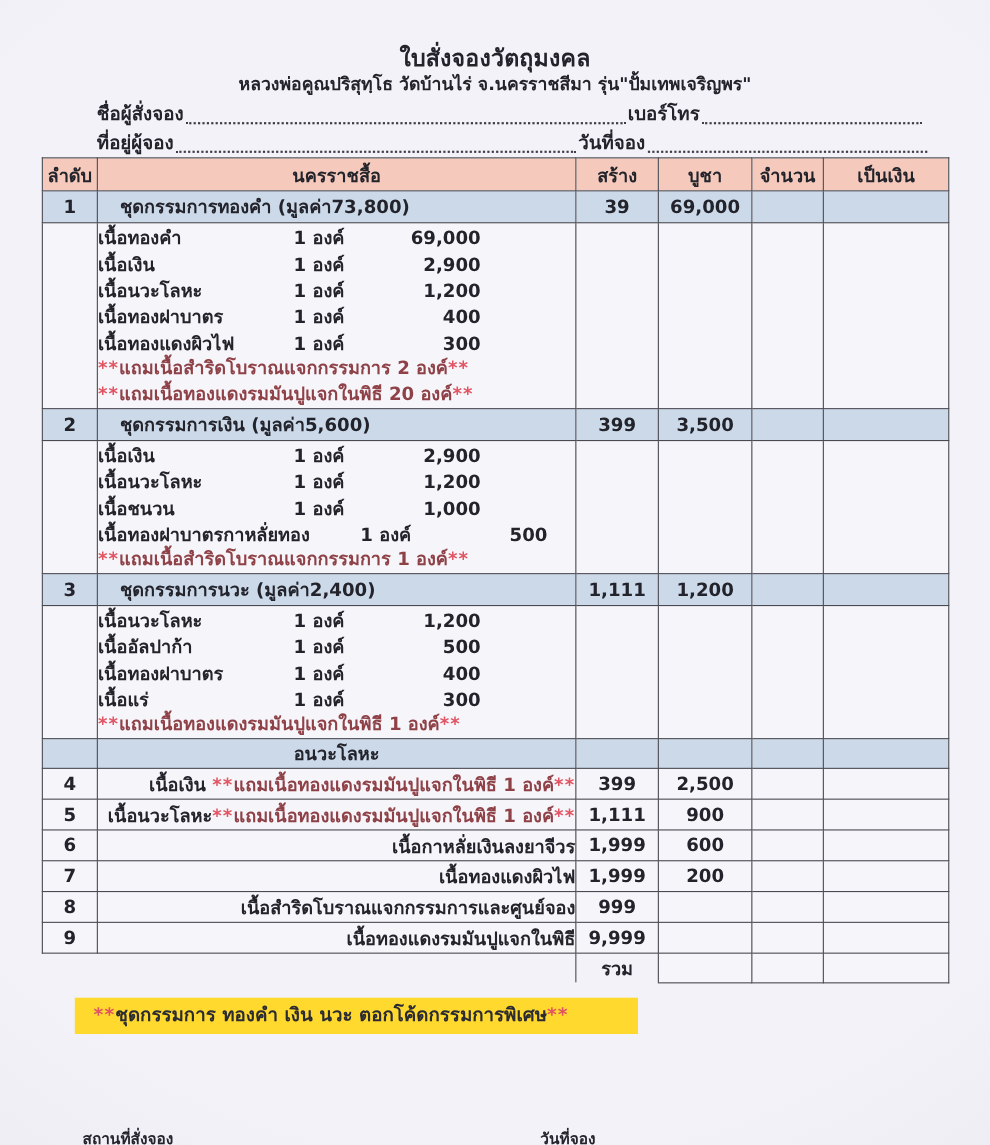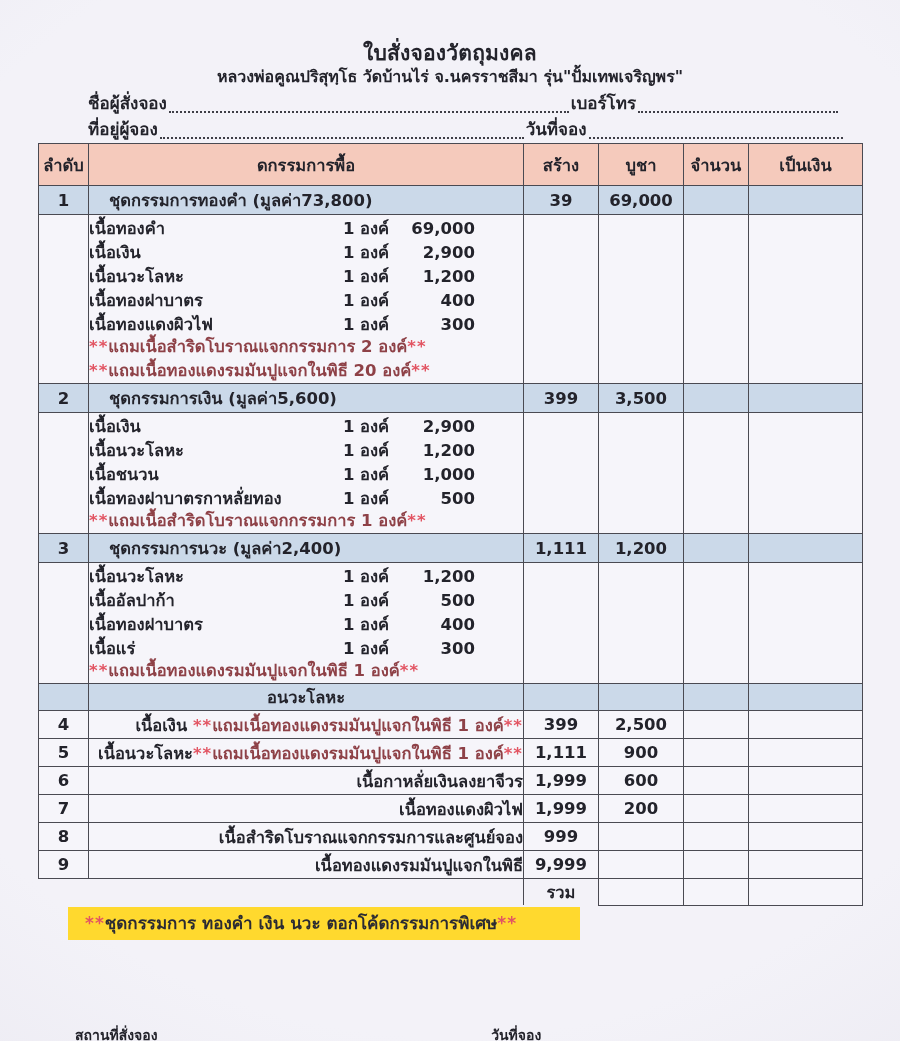--- a/index.html
+++ b/index.html
@@ -32,29 +32,29 @@
   .fl2 .d1 { flex-grow:1.43; } .fl2 .d2 { flex-grow:1.0; }
   .bottom-line { left:75px; right:55px; top:1022px; font-size:14px; }
   .bl .d1 { flex-grow:1.1; } .bl .d2 { flex-grow:1.0; }
 
   table.order {
     position:absolute; left:38px; top:143px; width:824px;
     border-collapse:collapse; table-layout:fixed;
     font-size:16.5px; font-weight:600;
   }
   table.order td, table.order th { border:1.5px solid #4a4a52; padding:0; overflow:hidden; }
-  thead th { background:#f5cabc; font-weight:600; font-size:16.5px; height:42px; text-align:center; }
+  thead th { background:#f5cabc; font-weight:600; font-size:16.5px; height:30px; text-align:center; }
   tr.item-row td { background:#cbd9e9; height:29px; }
   tr.item-row td.c-name { text-align:left; padding-left:20px; }
   td.c-no, td.c-num { text-align:center; }
   tr.details-row td { background:#f6f5fa; vertical-align:top; }
   td.details-cell { padding:2px 0 2px 14px; }
   .detail-line {
     display:grid; grid-template-columns:1fr 62px 78px 48px;
-    align-items:center; height:24px; white-space:nowrap;
+    align-items:center; height:24px; white-space:nowrap;gap:38px;
   }
   .detail-qty { text-align:center; }
   .detail-price { text-align:right; }
   .note-line { height:24px; line-height:24px; color:#8e4147; white-space:nowrap; }
   .stars { color:#e25563; letter-spacing:1px; }
   tr.section-row td { background:#cbd9e9; height:26px; }
   td.section-title { text-align:center; }
   tr.book-row td { background:#f6f5fa; height:28px; }
   td.book-name { text-align:right; padding-left:10px; white-space:nowrap; }
   .book-note { color:#8e4147; }
@@ -96,21 +96,21 @@
       <col style="width:50px">
         <col style="width:435px">
         <col style="width:75px">
       <col style="width:85px">
         <col style="width:65px">
         <col style="width:114px">
     </colgroup>
     <thead>
       <tr>
           <th>ลำดับ</th>
-          <th>ดกรรมการพื้อ</th>
+          <th>นครราชสื้อ</th>
           <th>สร้าง</th>
           <th>บูชา</th>
           <th>จำนวน</th>
           <th>เป็นเงิน</th>
         </tr>
     </thead>
     <tbody>
         <tr class="item-row">
           <td class="c-no">1</td>
           <td class="c-name">ชุดกรรมการทองคำ  (มูลค่า73,800)</td>

